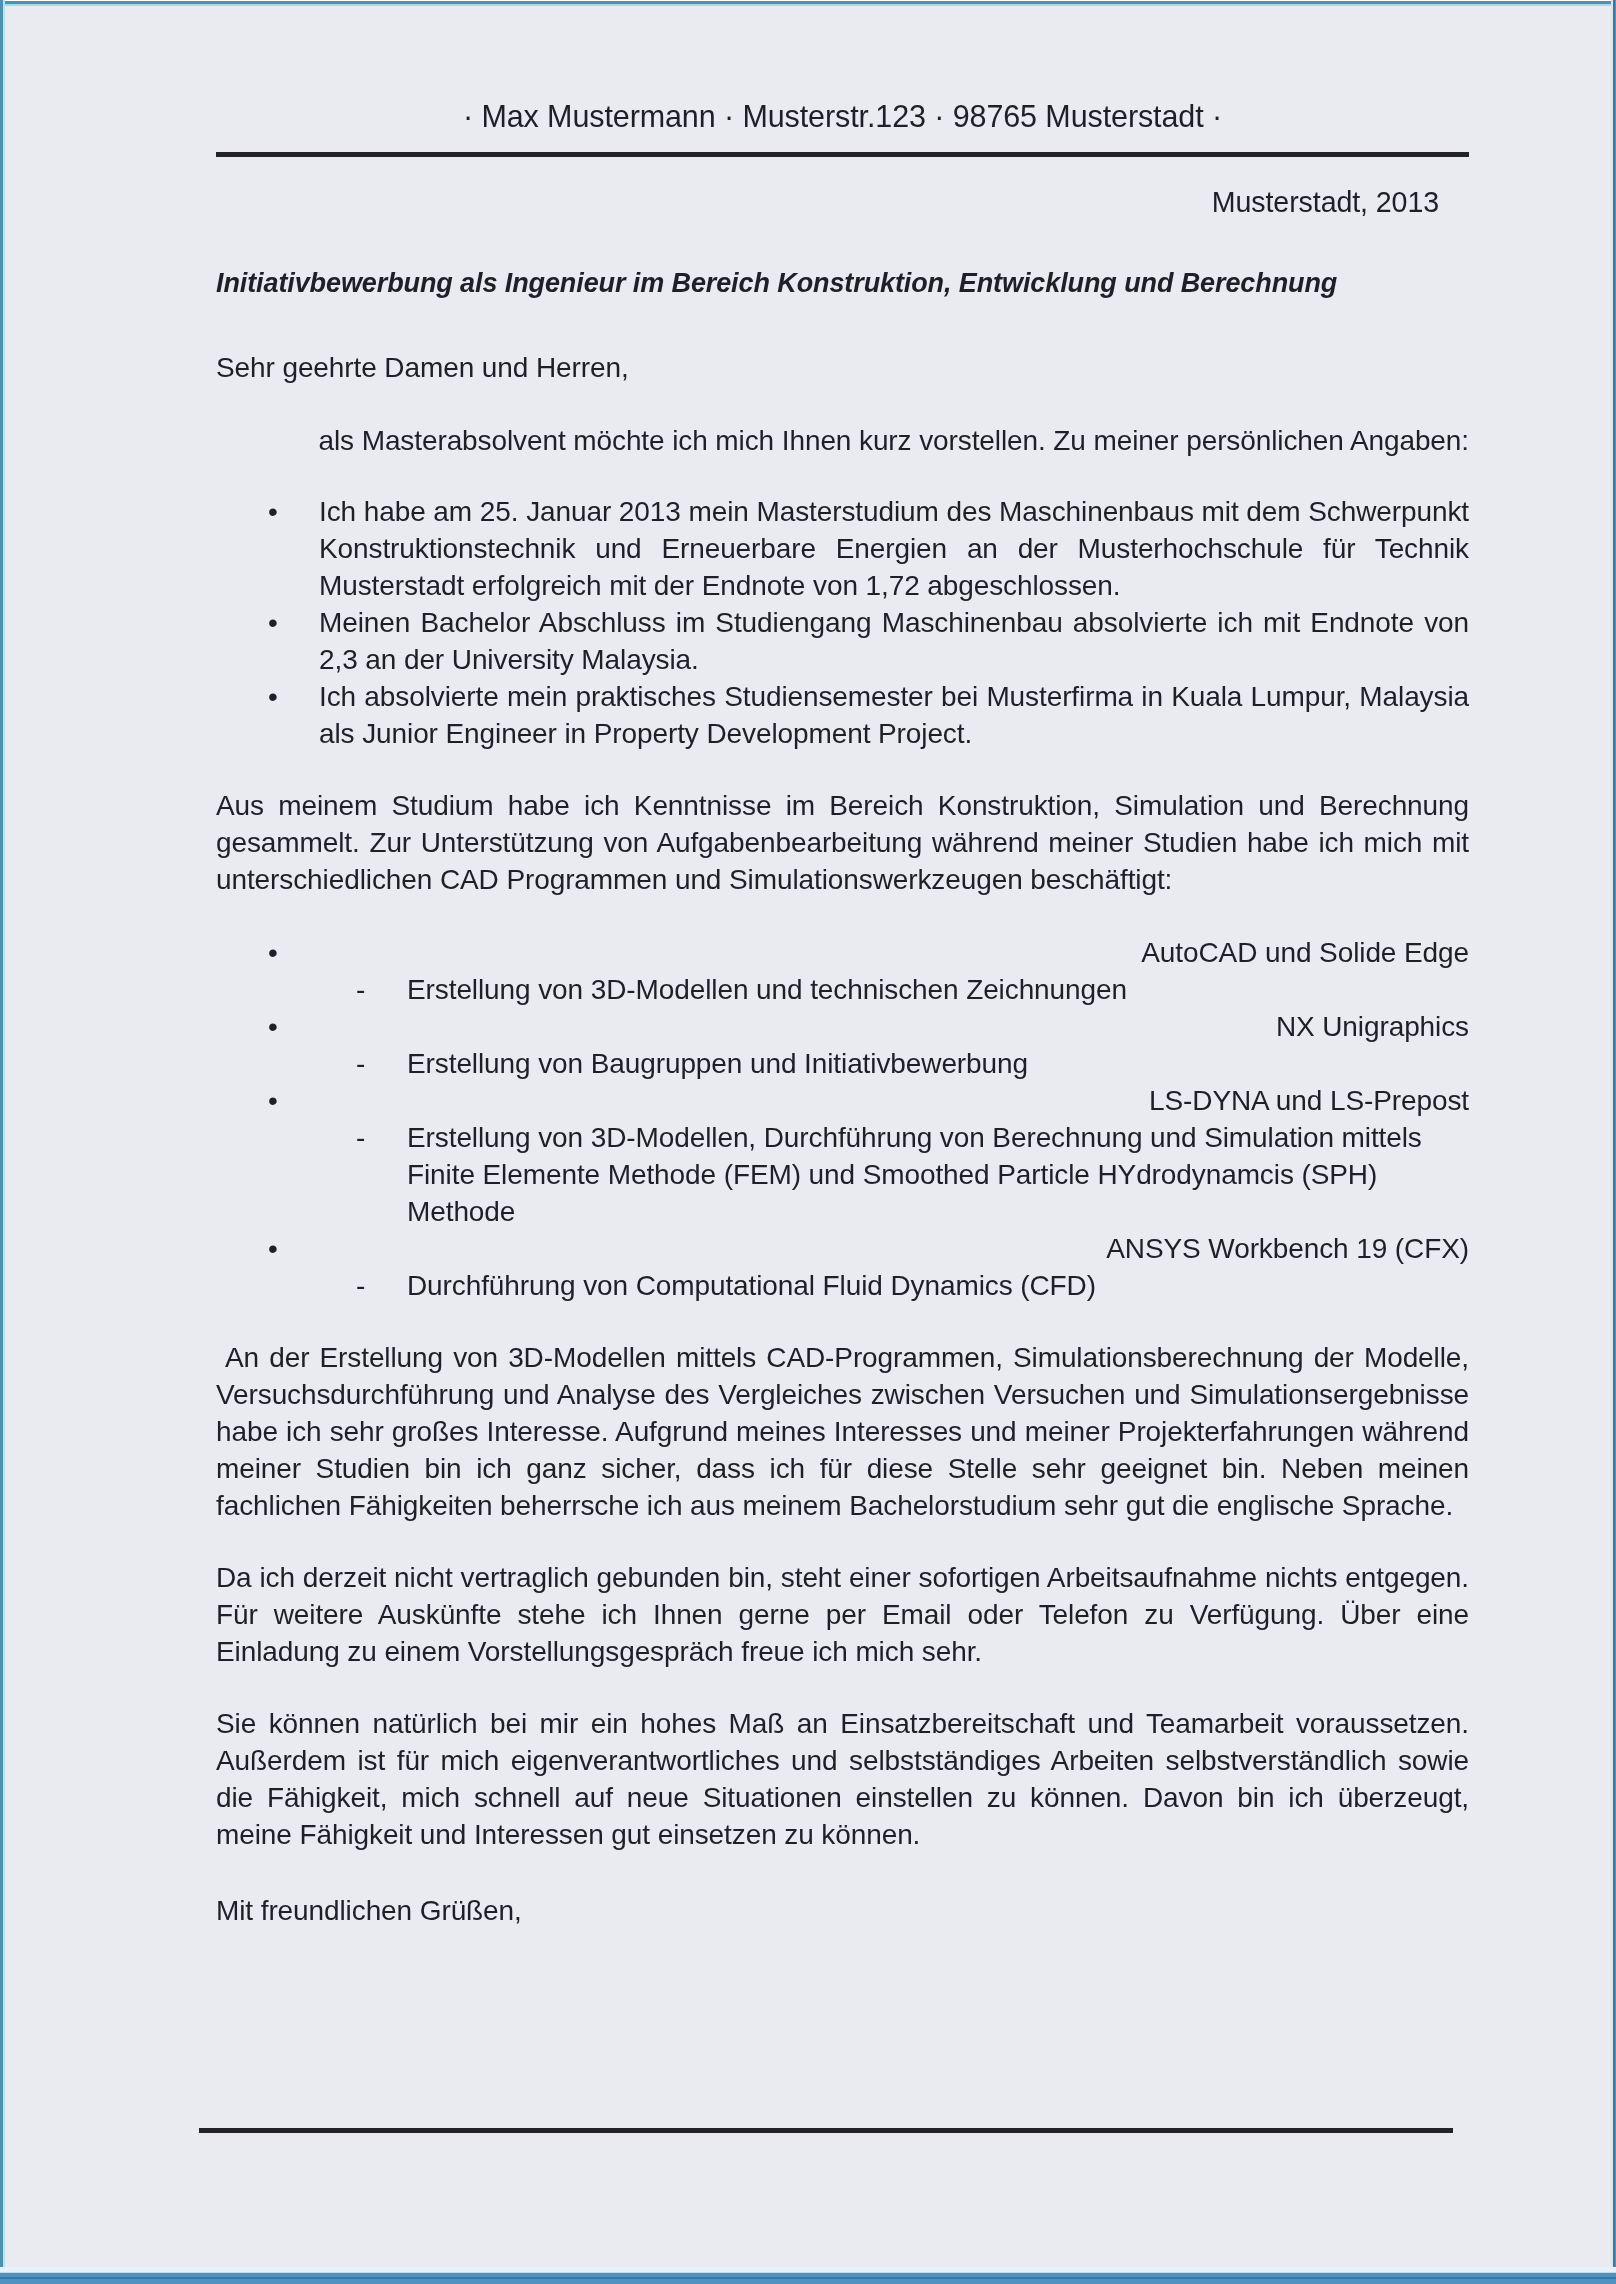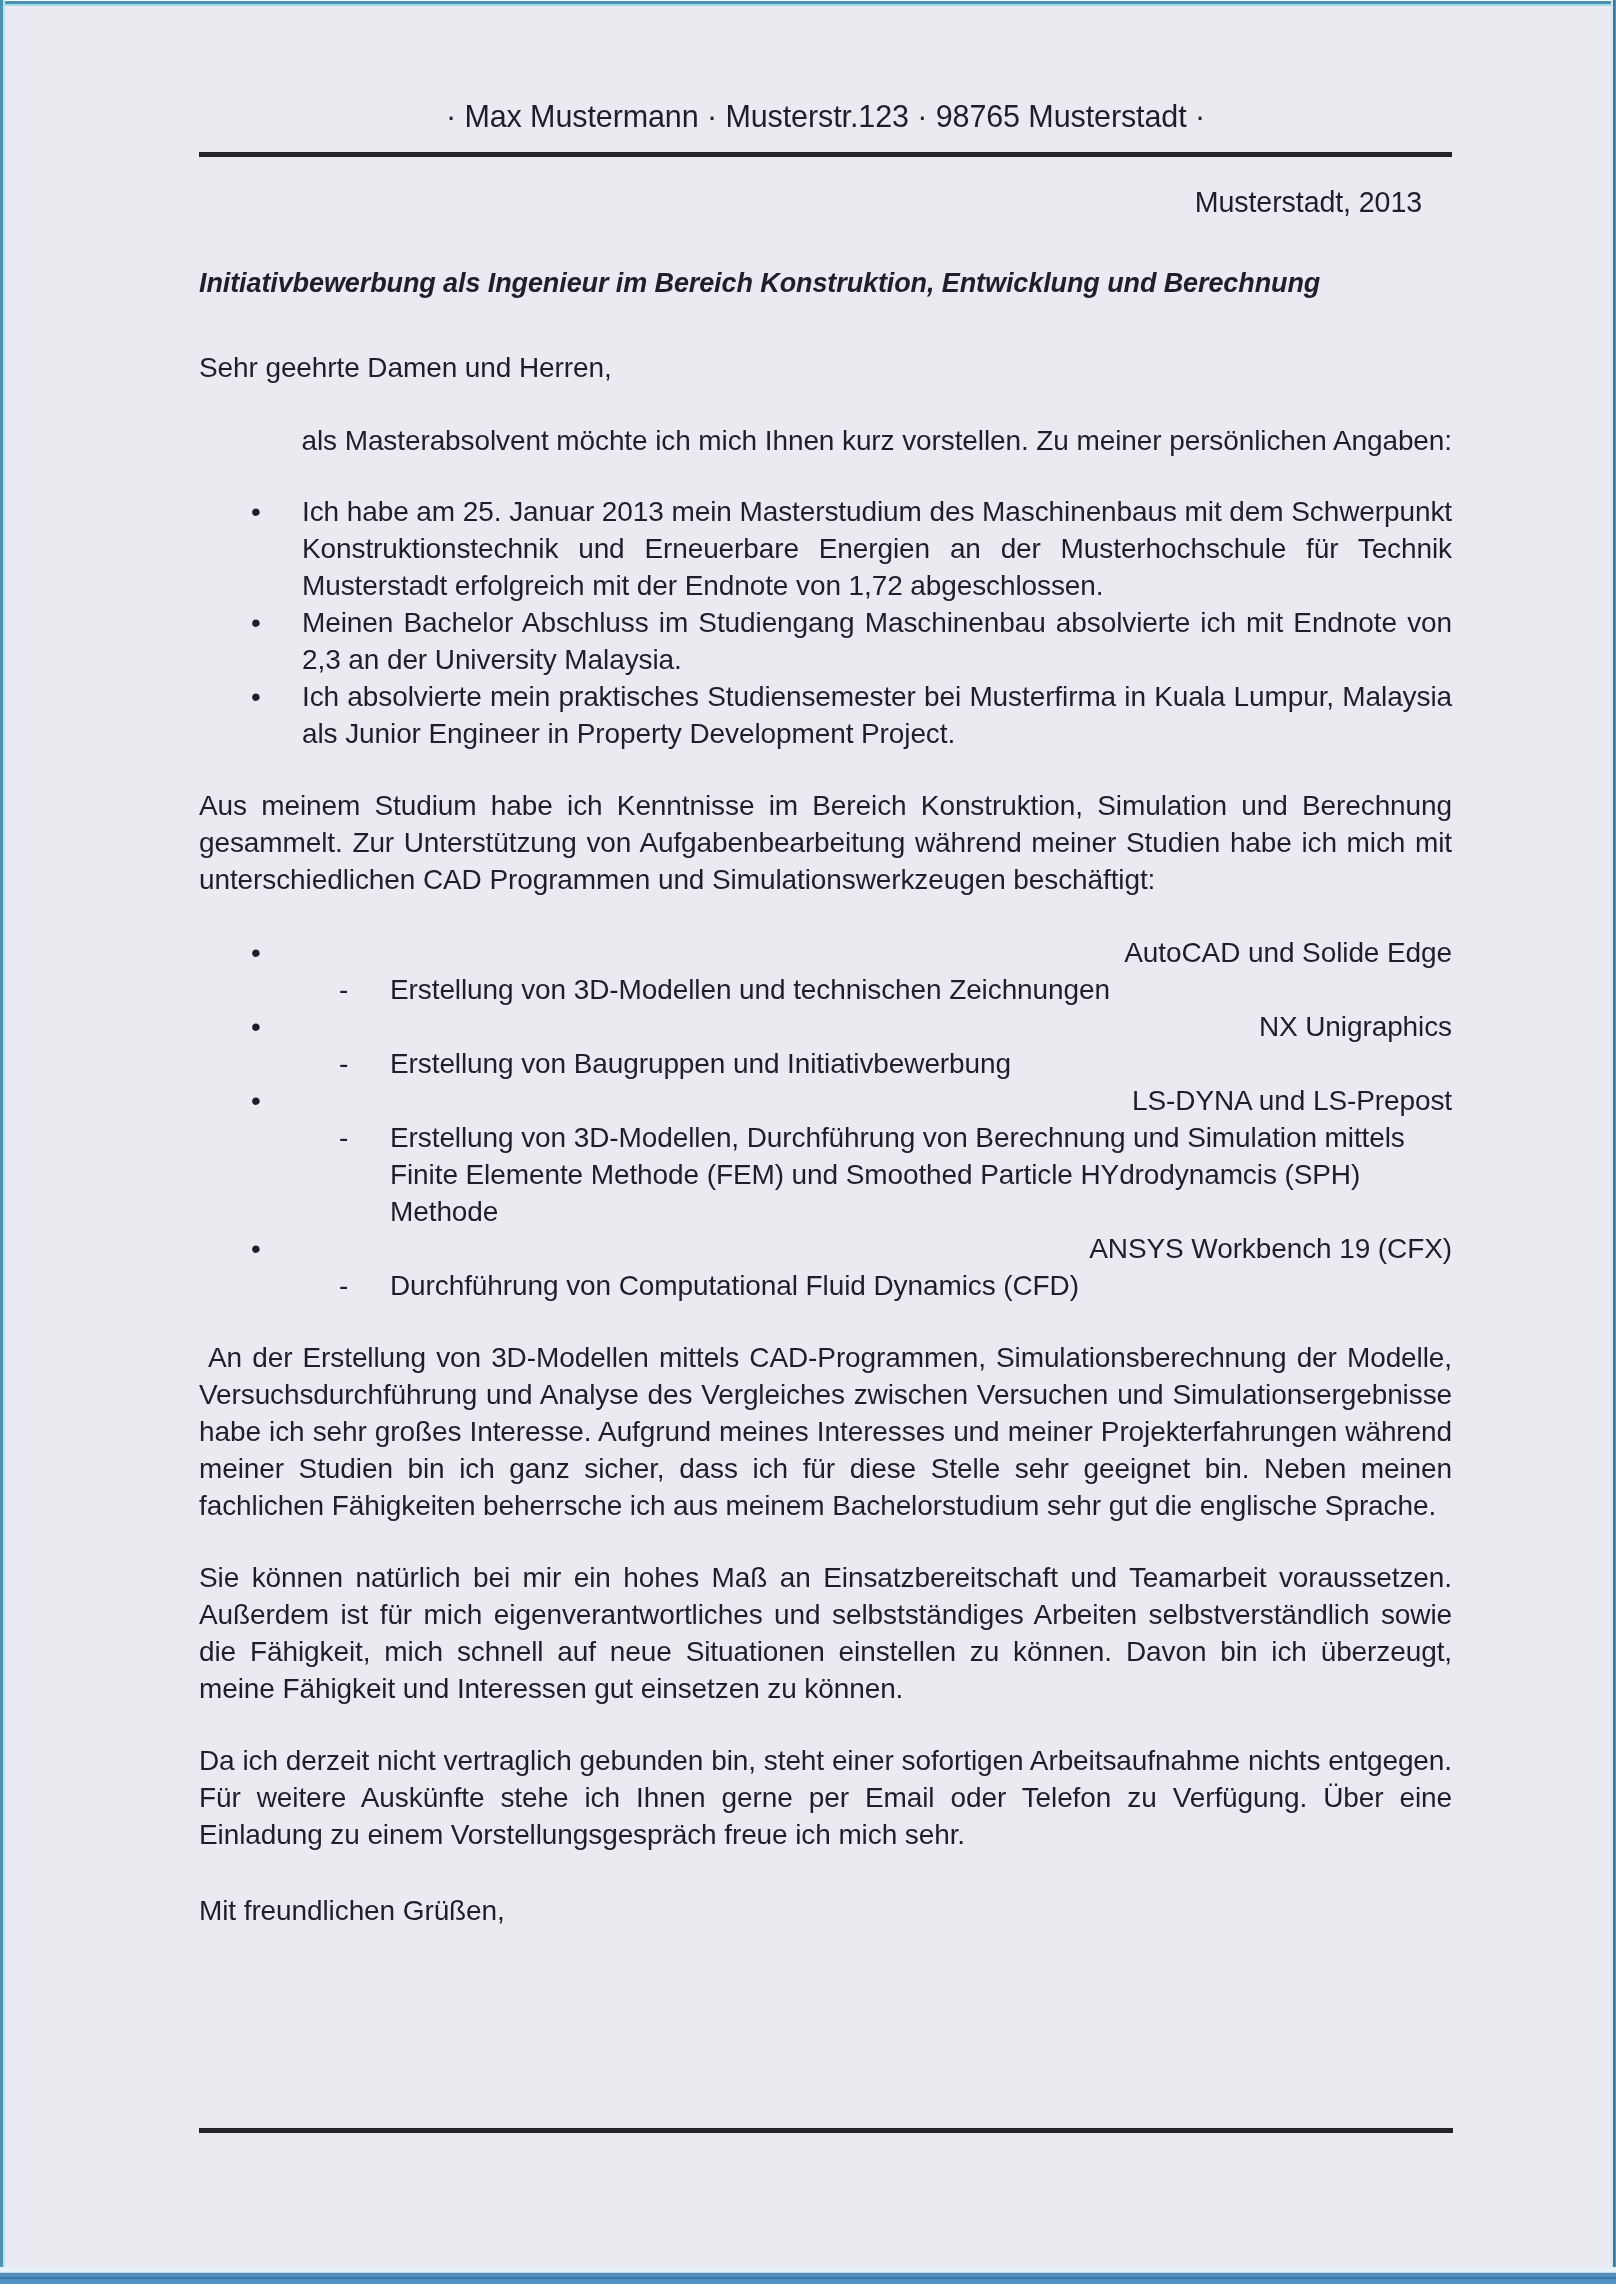--- a/index.html
+++ b/index.html
@@ -21,21 +21,21 @@
   .frame-left{position:absolute;left:0;top:0;bottom:0;width:4.5px;
     background:linear-gradient(to right,#4e92b0 0 2.6px,#b8e4ef 2.6px 4.5px);}
   .frame-right{position:absolute;right:0;top:0;bottom:0;width:5.8px;
     background:linear-gradient(to left,#4e93c4 0 1.9px,#3a78a4 1.9px 3.9px,#cfeaf5 3.9px 5.8px);}
   .frame-bottom{position:absolute;left:0;right:0;bottom:0;height:17px;
     background:linear-gradient(to bottom,#e6f2f9 0 5.2px,#bcdcee 5.2px 6.5px,#5490bd 6.5px 10.4px,#3a78a4 10.4px 12.3px,#4e93c4 12.3px 17px);}
 
   
   .content{
     position:absolute;
-    left:199px;
+    left:216px;
     width:1253px;
     top:0;
     font-size:28px;
     line-height:37px;
     letter-spacing:-0.1px;
   }
   .address{ text-align:center; margin-top:97px; font-size:30.5px; line-height:39px;}
   .header-rule{ margin-top:15.6px; height:5.2px; background:#232329;}
   .date-line{ margin-top:28.6px; text-align:right; padding-right:30px; font-size:28.6px; line-height:35px;}
   .subject{ margin-top:45px; font-weight:bold; font-style:italic; font-size:27px; white-space:nowrap;}
@@ -136,23 +136,23 @@
         <div class="li-text bold">ANSYS Workbench 19 (CFX)</div>
       </div>
       <div class="li sub">
         <span class="marker">-</span>
         <div class="li-text">Durchführung von Computational Fluid Dynamics (CFD)</div>
       </div>
     </div>
 
     <div class="para just p-indent">An der Erstellung von 3D-Modellen mittels CAD-Programmen, Simulationsberechnung der Modelle, Versuchsdurchführung und Analyse des Vergleiches zwischen Versuchen und Simulationsergebnisse habe ich sehr großes Interesse. Aufgrund meines Interesses und meiner Projekterfahrungen während meiner Studien bin ich ganz sicher, dass ich für diese Stelle sehr geeignet bin. Neben meinen fachlichen Fähigkeiten beherrsche ich aus meinem Bachelorstudium sehr gut die englische Sprache.</div>
 
+    <div class="para just">Da ich derzeit nicht vertraglich gebunden bin, steht einer sofortigen Arbeitsaufnahme nichts entgegen. Für weitere Auskünfte stehe ich Ihnen gerne per Email oder Telefon zu Verfügung. Über eine Einladung zu einem Vorstellungsgespräch freue ich mich sehr.</div>
+
     <div class="para just">Sie können natürlich bei mir ein hohes Maß an Einsatzbereitschaft und Teamarbeit voraussetzen. Außerdem ist für mich eigenverantwortliches und selbstständiges Arbeiten selbstverständlich sowie die Fähigkeit, mich schnell auf neue Situationen einstellen zu können. Davon bin ich überzeugt, meine Fähigkeit und Interessen gut einsetzen zu können.</div>
-
-    <div class="para just">Da ich derzeit nicht vertraglich gebunden bin, steht einer sofortigen Arbeitsaufnahme nichts entgegen. Für weitere Auskünfte stehe ich Ihnen gerne per Email oder Telefon zu Verfügung. Über eine Einladung zu einem Vorstellungsgespräch freue ich mich sehr.</div>
 
     <div class="closing">Mit freundlichen Grüßen,</div>
 
 
   </div>
 
   <div class="footer-rule"></div>
 
 </div>
 

